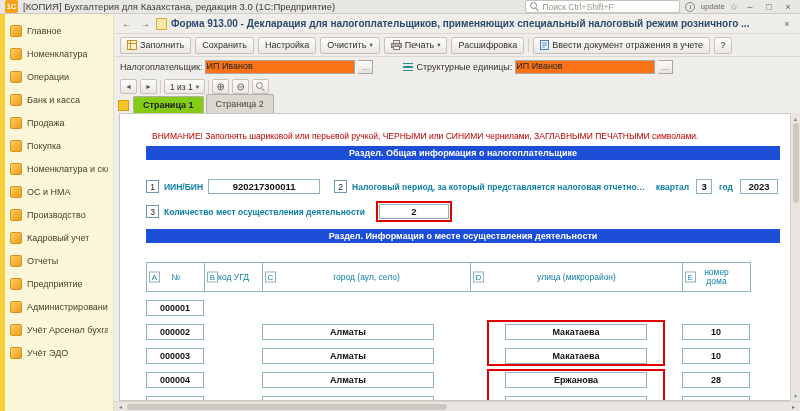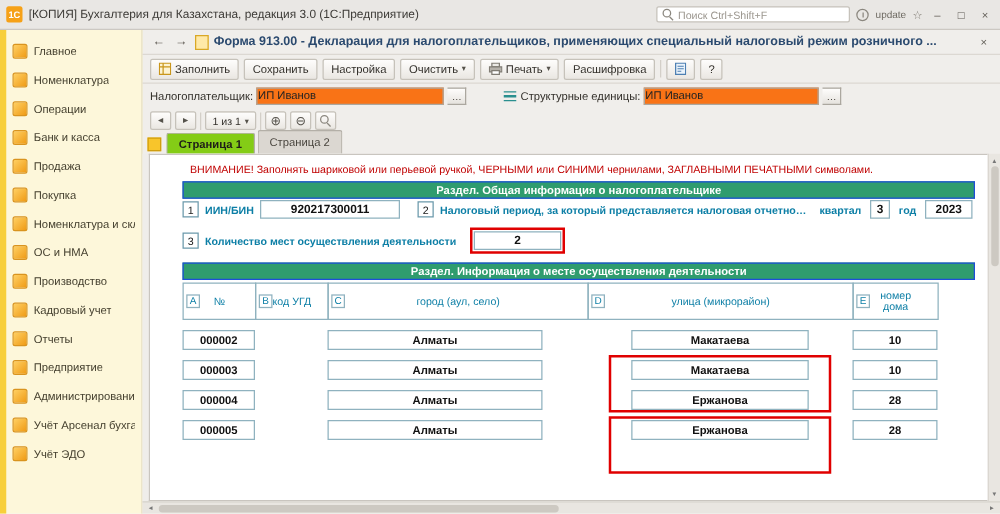--- a/index.html
+++ b/index.html
@@ -7,21 +7,21 @@
     --highlight-red:#e00000; --logo-orange:#f6a117; --sidebar-bg:#fdf7da;
     --doc-title-blue:#2b4a6f;
   }
   *{margin:0;padding:0;box-sizing:border-box}
   html,body{width:800px;height:411px;overflow:hidden}
   body{font-family:"Liberation Sans",sans-serif;font-size:10px;color:#222;background:#fff}
   button{font-family:inherit}
   .app{width:800px;height:411px;display:flex;flex-direction:column;background:#f0eeeb}
 
   
-  .titlebar{height:24px;flex:none;background:#e9e7e4;border-bottom:1px solid #ccc8c2;display:flex;align-items:center;gap:5px;padding:0 5px}
+  .titlebar{height:14px;flex:none;background:#e9e7e4;border-bottom:1px solid #ccc8c2;display:flex;align-items:center;gap:5px;padding:0 5px}
   .logo{width:13px;height:13px;border-radius:2px;background:var(--logo-orange);color:#fff;font-size:7.5px;font-weight:bold;display:flex;align-items:center;justify-content:center;flex:none}
   .win-title{font-size:9.5px;color:#3c3a36;white-space:nowrap;overflow:hidden}
   .search{margin-left:auto;width:155px;height:13px;border:1px solid #c6c2bb;border-radius:2px;background:#fff;display:flex;align-items:center;gap:3px;padding:0 4px;flex:none;cursor:text}
   .search .ph{font-size:8.5px;color:#9b968e;white-space:nowrap;overflow:hidden}
   .mag{width:9px;height:9px;position:relative;flex:none;display:inline-block}
   .mag::before{content:"";position:absolute;left:0;top:0;width:5px;height:5px;border:1px solid #8b877f;border-radius:50%}
   .mag::after{content:"";position:absolute;left:6px;top:6px;width:4px;height:1px;background:#8b877f;transform:rotate(45deg);transform-origin:0 0}
   .clock{width:10px;height:10px;border:1px solid #8b877f;border-radius:50%;position:relative;flex:none;cursor:pointer}
   .clock::after{content:"";position:absolute;left:4px;top:2px;width:1px;height:4px;background:#8b877f}
   .tb-ico{font-size:9px;color:#7c786f;cursor:pointer}
@@ -63,22 +63,22 @@
 
   
   .ptabs{height:17px;flex:none;display:flex;align-items:flex-end;gap:2px;padding:0 0 0 4px}
   .tabcorner{width:11px;height:11px;background:#f8c52b;border:1px solid #cf9d10;margin:0 2px 2px 0;cursor:pointer;flex:none}
   .ptab{height:19px;padding:0 9px;font-size:9px;display:flex;align-items:center;border:1px solid #b3afa7;border-bottom:none;border-radius:2px 2px 0 0;background:#dbd7d1;color:#4a463f;cursor:pointer}
   .ptab.active{height:17px;background:#84cc16;font-weight:bold;color:#1f1d19}
 
   
   .form-area{flex:1;min-height:0;display:flex;padding-left:5px;background:#efedea}
   .canvas{flex:1;background:#fff;border:1px solid #c9c5bf;border-right:none;padding:4px 10px 0 26px;position:relative;overflow:hidden}
-  .warn{font-size:8.5px;color:var(--warning-red);margin:2px 0 5px 6px;white-space:nowrap;overflow:hidden}
-  .sect{height:14px;background:var(--section-green);border:1px solid #1d4ed8;color:#fff;font-size:9px;font-weight:bold;display:flex;align-items:center;justify-content:center;margin-bottom:1px}
+  .warn{font-size:8.5px;color:var(--warning-red);margin:13px 0 5px 6px;white-space:nowrap;overflow:hidden}
+  .sect{height:14px;background:var(--section-green);border:7px solid #1d4ed8;color:#fff;font-size:9px;font-weight:bold;display:flex;align-items:center;justify-content:center;margin-bottom:19px}
   .frow{display:flex;align-items:center;margin:0 0 7px 0;white-space:nowrap}
   .numbox{width:13px;height:13px;border:1px solid #6b99ab;font-size:8.5px;display:flex;align-items:center;justify-content:center;color:#222;flex:none}
   .flabel{font-size:8.5px;font-weight:bold;color:var(--label-teal);margin:0 5px}
   .shrink{min-width:0;overflow:hidden;text-overflow:ellipsis}
   .vbox{height:15px;border:1px solid #8fb2bf;background:#fff;font-size:9.5px;font-weight:bold;color:#111;display:flex;align-items:center;justify-content:center;flex:none}
   .redwrap{border:2px solid var(--highlight-red);padding:1px;display:inline-flex;margin-left:6px}
   .qgroup{margin-left:auto;display:flex;align-items:center;gap:2px;padding-right:2px}
 
   
   .ftable{position:relative;margin-top:2px}
@@ -225,20 +225,21 @@
         </button>
         <button class="tbtn">
             <span>Расшифровка</span>
           </button>
         <span class="tsep"></span>
         <button class="tbtn">
           <svg width="9" height="10" viewBox="0 0 9 10">
               <rect x="0.5" y="0.5" width="8" height="9" fill="#eaf3fb" stroke="#4d7fb2"></rect>
               <path d="M2 3h5M2 5h5M2 7h3" stroke="#4d7fb2" stroke-width="0.8" fill="none"></path>
             </svg>
+          <span>Ввести документ отражения в учете</span>
         </button>
         <button class="tbtn" style="width:18px;justify-content:center">
             <span>?</span>
           </button>
       </div>
 
       <div class="params">
         <span class="plabel">Налогоплательщик:</span>
         <div class="pfield" style="width:150px">
             <span>ИП Иванов</span>
@@ -327,20 +328,27 @@
                   <span class="letter">D</span>
                   <span class="tt">улица (микрорайон)</span>
                 </div>
               <div class="th">
                   <span class="letter">E</span>
                   <span class="tt">номер дома</span>
                 </div>
             </div>
 
             <div class="trow">
+              <div class="cellbox">000001</div>
+              <div></div>
+              <div></div>
+              <div></div>
+              <div></div>
+            </div>
+            <div class="trow">
               <div class="cellbox">000002</div>
               <div></div>
               <div class="cellbox citybox">Алматы</div>
               <div class="cellbox streetbox">Макатаева</div>
               <div class="cellbox">10</div>
             </div>
             <div class="trow">
               <div class="cellbox">000003</div>
               <div></div>
               <div class="cellbox citybox">Алматы</div>

